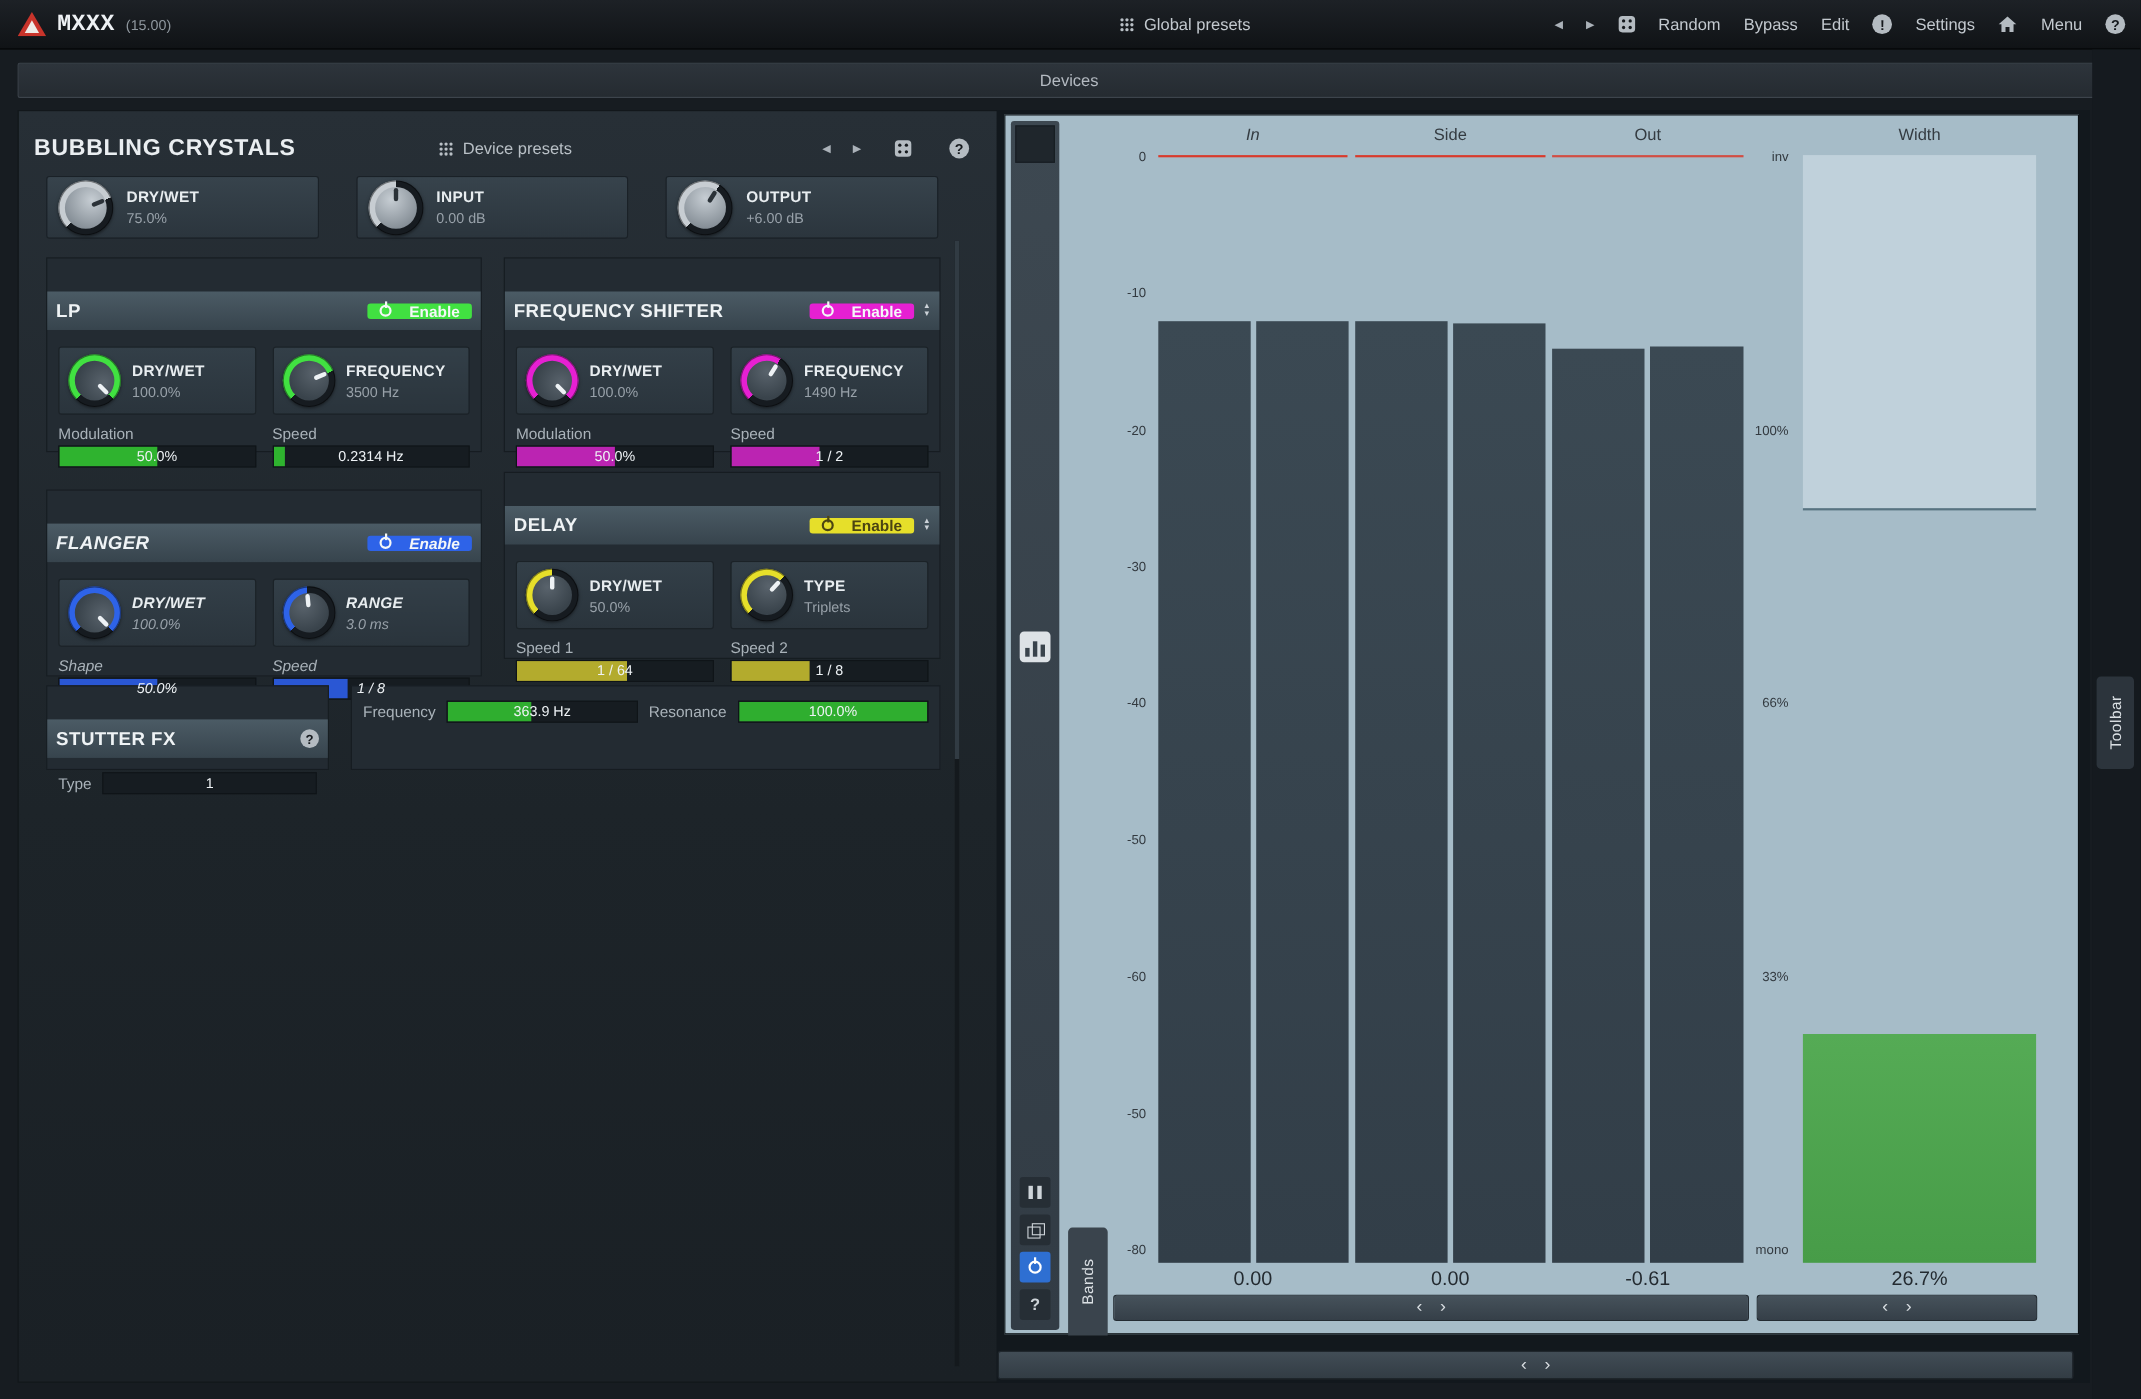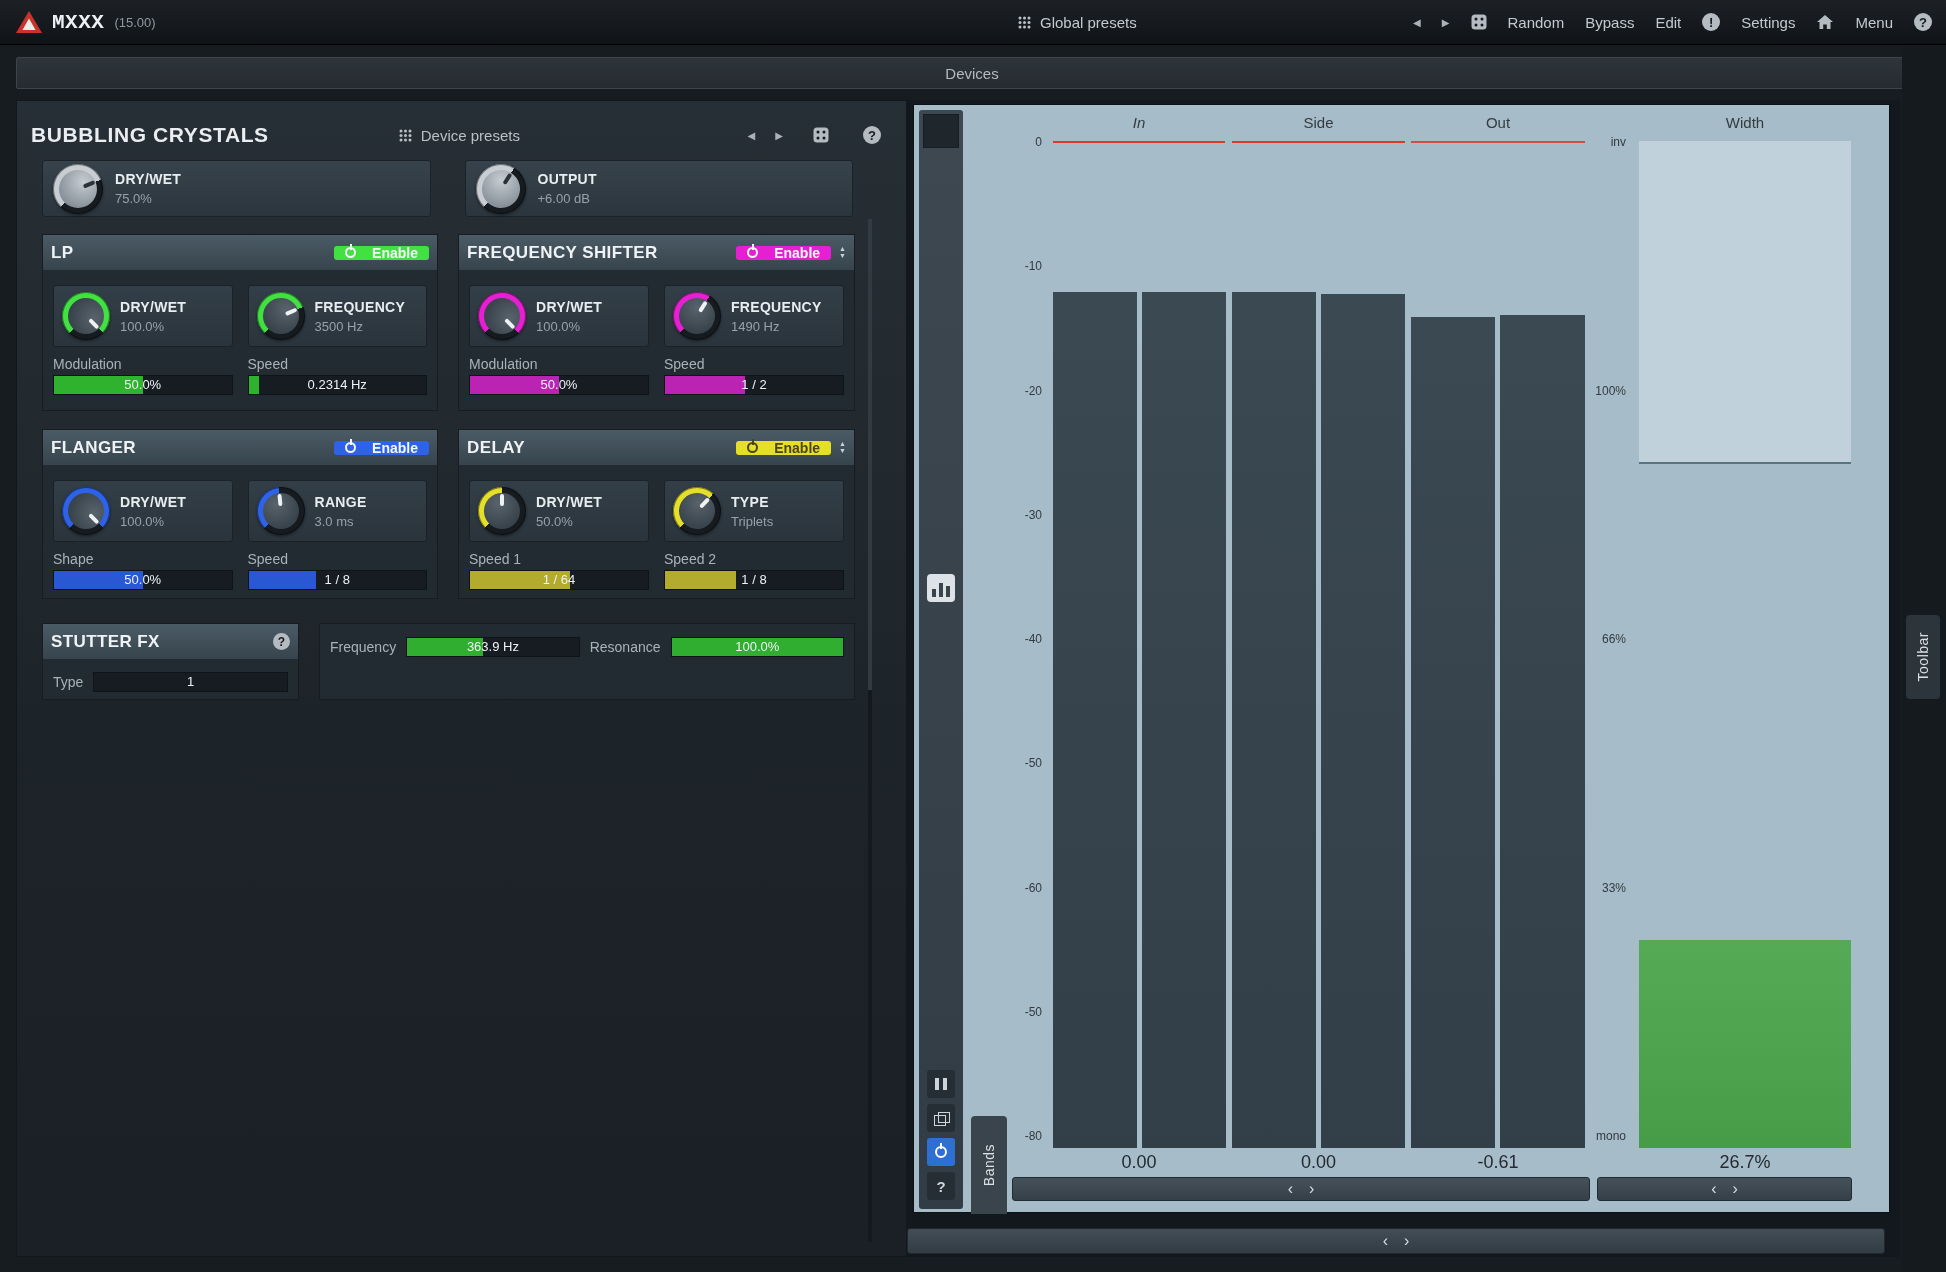--- a/index.html
+++ b/index.html
@@ -52,21 +52,21 @@
   .knob.main .kcap { background: radial-gradient(circle at 38% 30%, #c6cdd3, #848d95 78%); }
   .kptr { position: absolute; left: 50%; top: 1px; width: 4px; height: 12px; margin-left: -2px;
     border-radius: 2px; background: #eef2f5; display: block; }
   .knob.main .kptr { background: #2b3238; }
 
   .ktext { display: flex; flex-direction: column; gap: 4px; min-width: 0; }
   .klabel { font-size: 14px; font-weight: bold; color: #e8edf0; letter-spacing: .3px; white-space: nowrap; }
   .kvalue { font-size: 13px; color: #98a1a9; white-space: nowrap; }
 
   .fx { position: absolute; background: #232b32; border: 1px solid #161c21; }
-  .fx-h { height: 35px; background: linear-gradient(#4a5a64, #364publican3c); display: flex; align-items: center; padding: 0 8px; gap: 8px; }
+  .fx-h { height: 35px; background: linear-gradient(#4a5a64, #364publican3c); display: flex; align-items: center; padding: 0 8px; gap: 8px; margin-top: 30px; }
   .fx-h { background: linear-gradient(#4b5b65, #37444d); }
   .fx-title { font-size: 17px; font-weight: bold; color: #eff3f5; letter-spacing: .4px; white-space: nowrap; }
   .enable { margin-left: auto; height: 14px; border-radius: 3px; padding: 4px 11px;
     display: flex; align-items: center; gap: 16px; font-size: 14px; font-weight: bold; }
   .pwr { width: 11px; height: 11px; border: 2px solid currentColor; border-radius: 50%; position: relative; flex: none; }
   .pwr::before { content: ""; position: absolute; left: 50%; top: -5px; width: 2px; height: 6px;
     background: currentColor; transform: translateX(-50%); }
   .sortw { display: inline-flex; flex-direction: column; gap: 1px; font-size: 7px; line-height: 6px; color: #ccd2d8; }
   .fx-b { padding: 15px 10px 0; }
   .krow { display: flex; gap: 15px; }
@@ -78,21 +78,21 @@
   .bar { position: relative; height: 20px; background: #161c21; border: 1px solid #0f1418; overflow: hidden; }
   .fill { position: absolute; left: 0; top: 0; bottom: 0; }
   .btxt { position: relative; z-index: 1; display: block; text-align: center; font-size: 13px;
     color: #eef2f5; line-height: 18px; white-space: nowrap; }
   .fx-b.inline { display: flex; align-items: center; gap: 10px; padding: 13px 10px 0; }
   .fx-b.inline .slabel { margin: 0; white-space: nowrap; }
   .fx-b.inline .bar { flex: 1; }
 
   #sec-lp      { left: 25px;  top: 133px; width: 396px; height: 177px; }
   #sec-fs      { left: 441px; top: 133px; width: 397px; height: 177px; }
-  #sec-flanger { left: 25px;  top: 328px; width: 396px; height: 170px; }
+  #sec-flanger { left: 25px;  top: 344px; width: 396px; height: 170px; font-style: italic; }
   #sec-delay   { left: 441px; top: 328px; width: 397px; height: 170px; }
   #sec-stutter { left: 25px;  top: 522px; width: 257px; height: 77px; }
   #sec-bp      { left: 302px; top: 522px; width: 536px; height: 77px; }
 
   .dp-scroll { position: absolute; left: 851px; top: 118px; bottom: 14px; width: 4px; background: #14191d; }
   .dp-scroll i { position: absolute; left: 0; right: 0; top: 0; height: 46%; background: #313b43; display: block; }
 
   
   .right-panel { position: absolute; left: 906px; top: 100px; width: 994px; height: 1157px; background: #12181d; }
   .light { position: absolute; left: 7px; top: 4px; width: 977px; height: 1109px;
@@ -267,20 +267,31 @@
           <div class="kcap">
               <i class="kptr"></i>
             </div>
         </div>
         <div class="ktext">
           <span class="klabel">DRY/WET</span>
           <span class="kvalue">75.0%</span>
         </div>
       </div>
       <div class="mainbox">
+        <div class="knob main" style="--p: 50; --rc: #c7cdd2;">
+          <div class="kcap">
+              <i class="kptr"></i>
+            </div>
+        </div>
+        <div class="ktext">
+          <span class="klabel">INPUT</span>
+          <span class="kvalue">0.00 dB</span>
+        </div>
+      </div>
+      <div class="mainbox">
         <div class="knob main" style="--p: 62; --rc: #c7cdd2;">
           <div class="kcap">
               <i class="kptr"></i>
             </div>
         </div>
         <div class="ktext">
           <span class="klabel">OUTPUT</span>
           <span class="kvalue">+6.00 dB</span>
         </div>
       </div>

